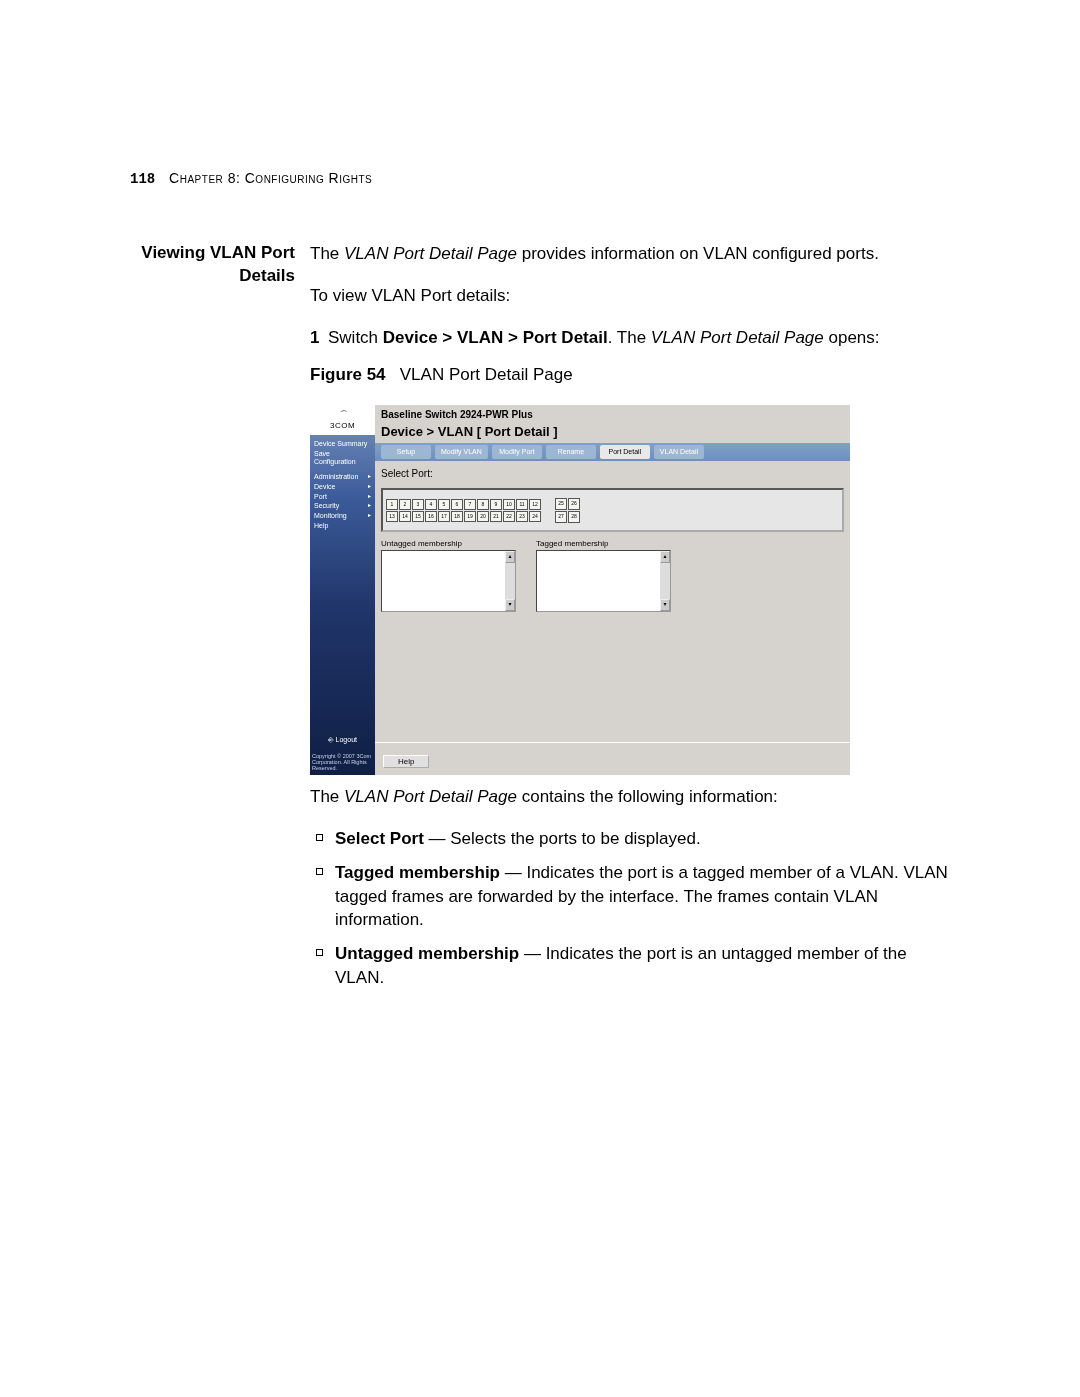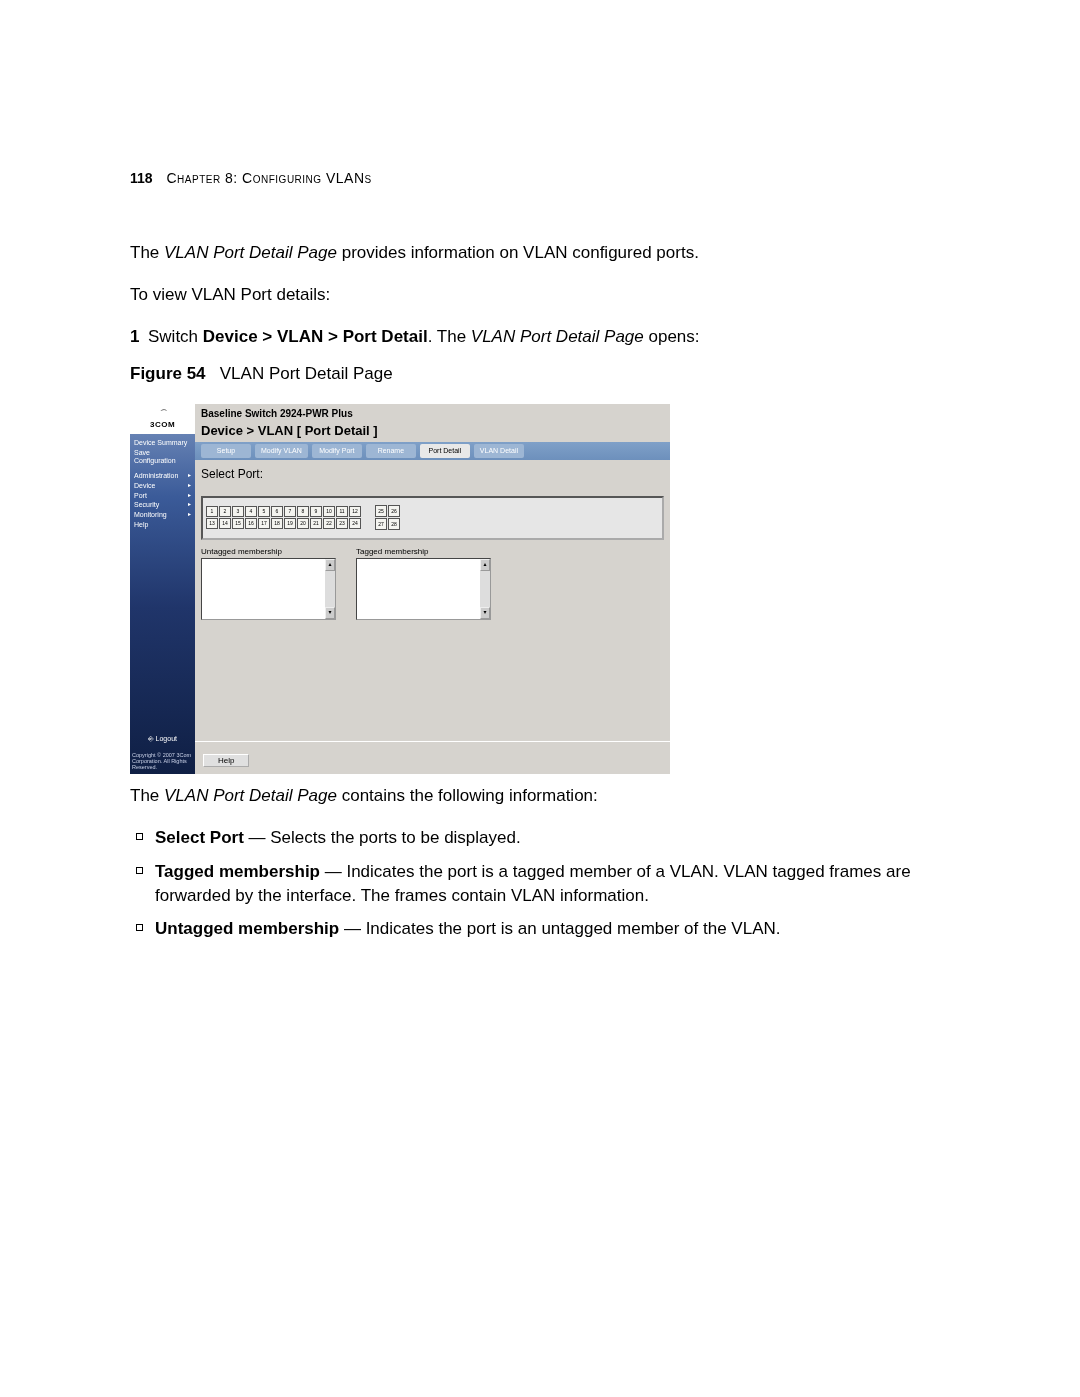--- a/index.html
+++ b/index.html
@@ -12,21 +12,21 @@
   .page {
     width: 1080px;
     padding: 170px 120px 0 130px;
     box-sizing: border-box;
   }
   .header-line {
     font-size: 14px;
     margin-bottom: 55px;
     color: #000;
   }
-  .header-num { font-weight: bold; margin-right: 10px; }
+  .header-num { font-weight: bold; margin-right: 10px; font-family: Liberation Mono, monospace; }
   .header-chapter { font-variant: small-caps; letter-spacing: 0.5px; }
   .two-col {
     display: flex;
     align-items: flex-start;
   }
   .left-col {
     width: 165px;
     text-align: right;
     font-weight: bold;
     font-size: 17px;
@@ -152,22 +152,22 @@
     color: #000;
   }
   .contentpane {
     flex: 1;
     background: #d6d3ce;
     padding: 6px;
     display: flex;
     flex-direction: column;
   }
   .selectport-label {
-    font-size: 12px;
-    margin-bottom: 13px;
+    font-size: 10px;
+    margin-bottom: 7px;
   }
   .port-box {
     border: 2px inset #aaa;
     background: #e6e6e6;
     padding: 3px;
     margin-bottom: 6px;
     height: 34px;
     display: flex;
     align-items: center;
     justify-content: flex-start;
@@ -221,24 +221,25 @@
   }
   em.i { font-style: italic; }
 </style>
 </head>
 <body>
 
 <div class="page">
 
   <div class="header-line">
     <span class="header-num">118</span>
-    <span class="header-chapter">Chapter 8: Configuring VLANs</span>
+    <span class="header-chapter">Chapter 8: Configuring Rights</span>
   </div>
 
   <div class="two-col">
+    <div class="left-col">Viewing VLAN Port Details</div>
     <div class="right-col">
 
       <p>
         <span>The </span><em class="i">VLAN Port Detail Page</em><span> provides information on VLAN configured ports.</span>
       </p>
 
       <p>To view VLAN Port details:</p>
 
       <ol class="ol1">
         <li>
@@ -250,21 +251,21 @@
       </ol>
 
       <p class="figure-caption">
         <b>Figure 54</b>&nbsp;&nbsp;&nbsp;<span>VLAN Port Detail Page</span>
       </p>
 
       <div class="ui-shot">
         <div class="sidebar">
           <div class="logo">
             <span class="arc">⌒</span>
-            <span style="font-weight:bold;letter-spacing:0.5px">3COM</span>
+            <span style="font-weight:normal;letter-spacing:0.5px">3COM</span>
           </div>
           <div class="menu-item">
               <span>Device Summary</span>
             </div>
           <div class="menu-item">
               <span>Save Configuration</span>
             </div>
           <div style="height:6px"></div>
           <div class="menu-item">
               <span>Administration</span>

